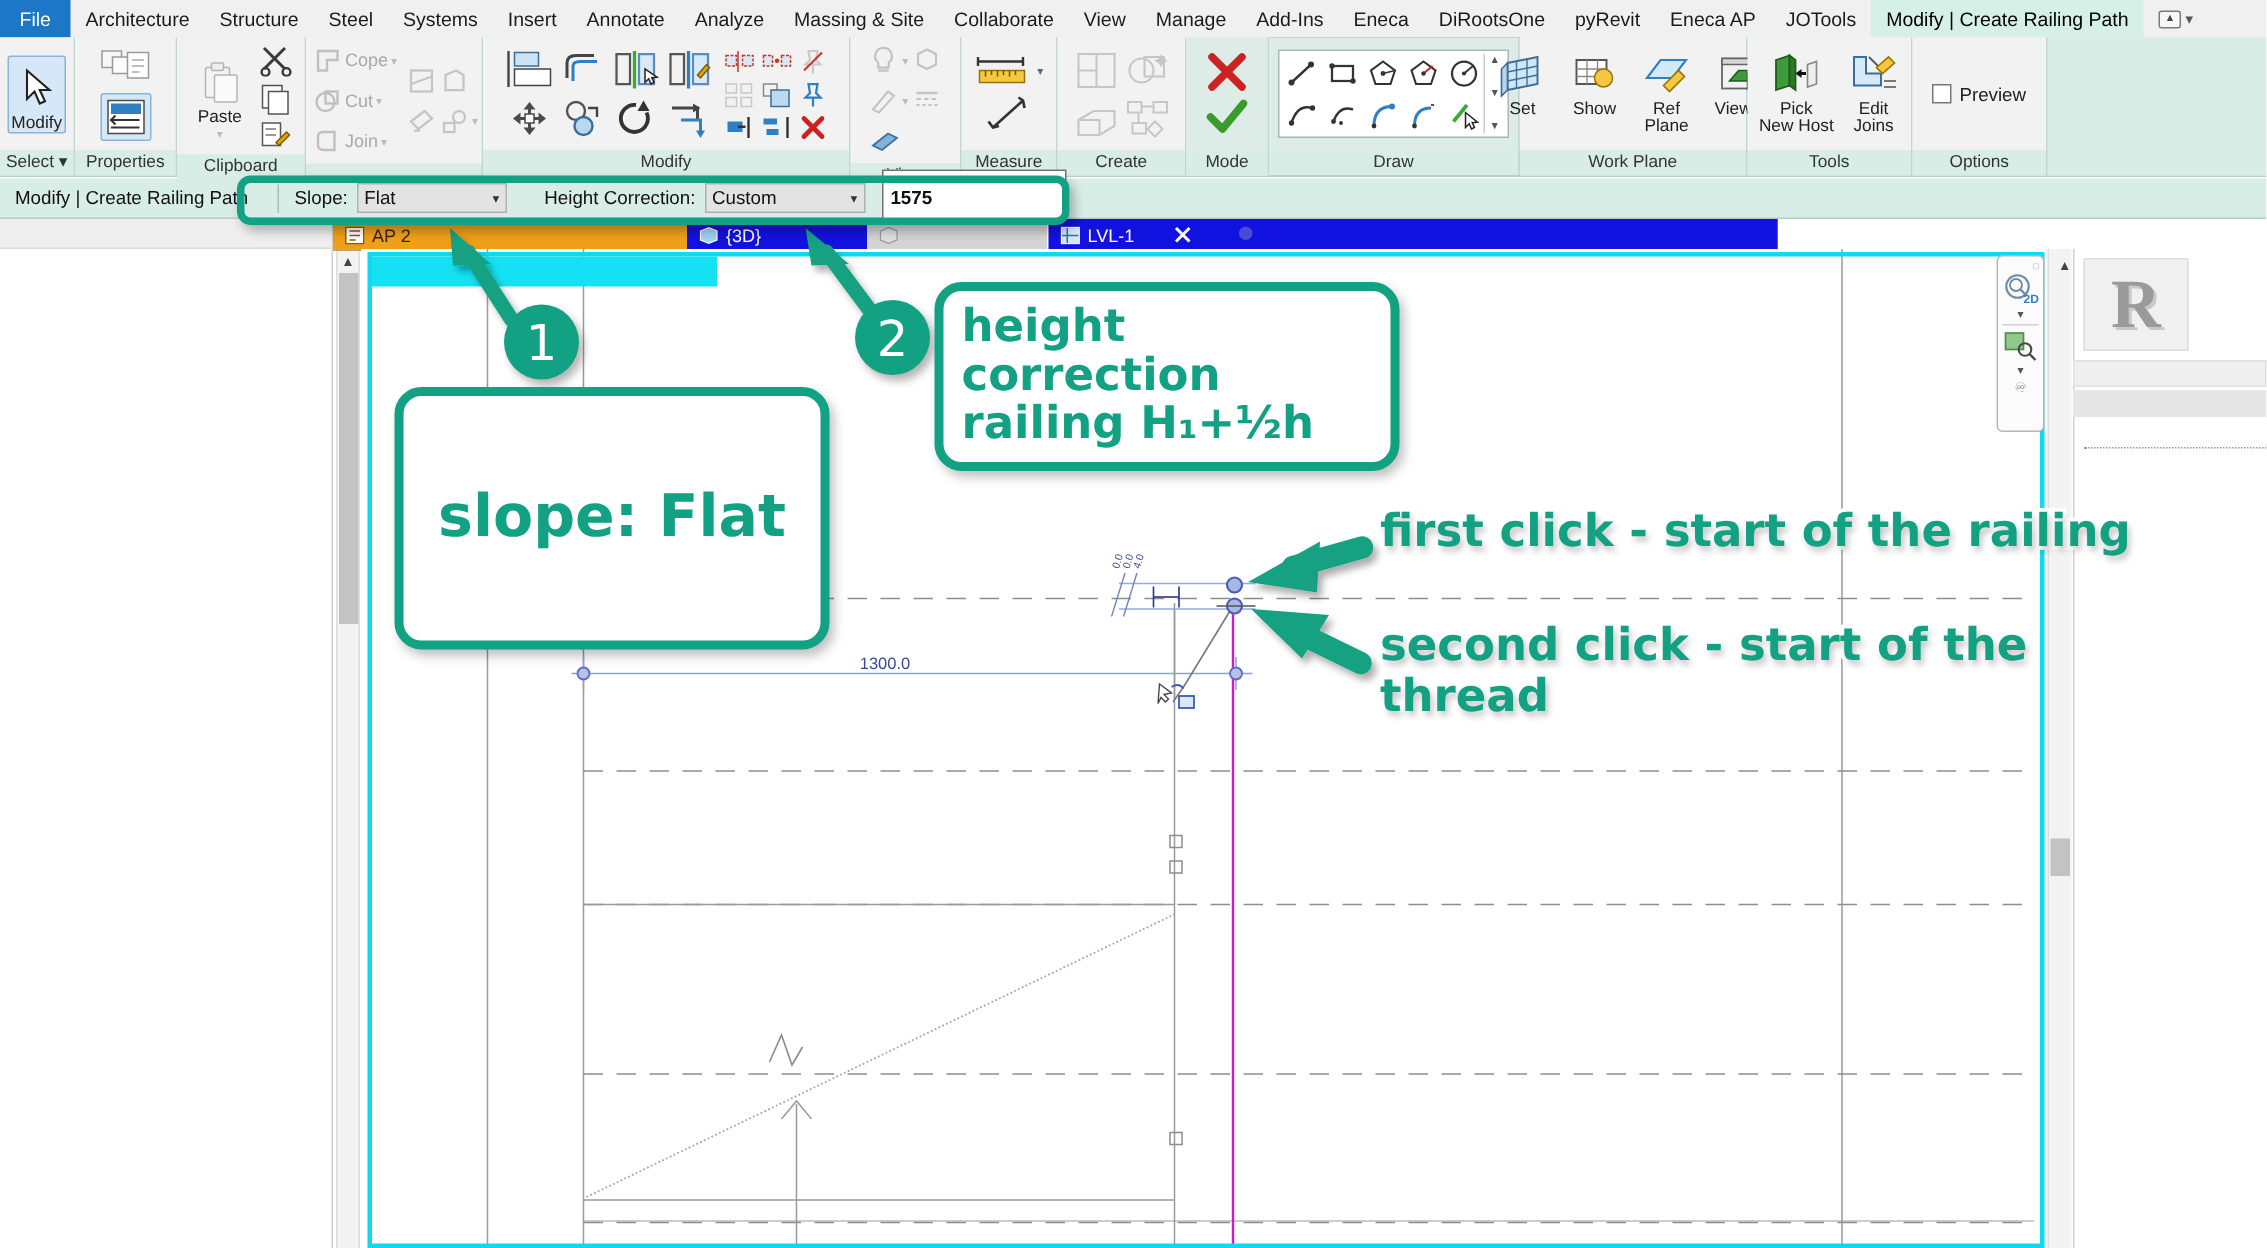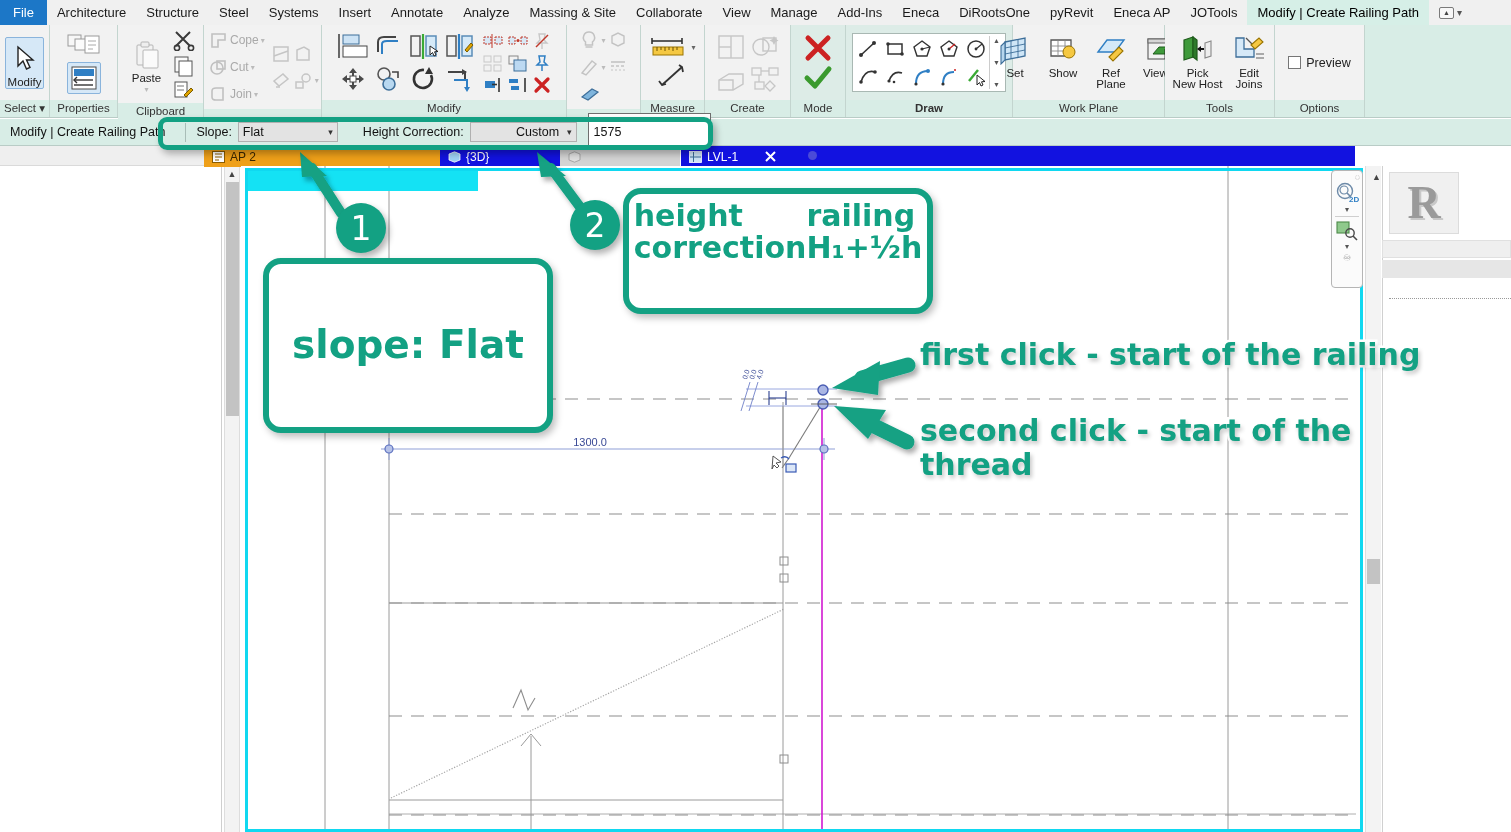--- a/index.html
+++ b/index.html
@@ -94,26 +94,26 @@
   .opt-sep { width: 1px; height: 19px; background: #a8bdb7; margin: 0 10px; }
   .opt-lbl { margin-right: 6px; }
   .opt-select {
     background: #e3e3e3; border: 1px solid #b0b0b0; height: 20px;
     display: flex; align-items: center; padding: 0 4px;
     min-width: 100px; justify-content: space-between; font-size: 12.5px;
   }
   .opt-select .chev { font-size: 9px; color: #333; margin-left: 8px; }
   .opt-input {
     background: #fff; border: 1px solid #6f6f6f; height: 38px; width: 123px;
-    display: flex; align-items: center; padding: 0 5px; font-size: 12.5px;
+    display: flex; align-items: center; padding: 0 5px; font-size: 12.5px; font-weight: bold;
   }
 
   
   .tabstrip {
-    position: absolute; left: 204px; top: 146px; width: 1151px; height: 21px;
+    position: absolute; left: 222px; top: 146px; width: 963px; height: 21px;
     background: #0369a1; display: flex; align-items: stretch;
   }
   .tabclose {
     position: absolute; left: 224px; top: 148px; width: 17px; height: 17px;
     display: flex; align-items: center; justify-content: center;
     font-size: 13px; color: #333; font-weight: bold;
   }
   .vtab {
     display: flex; align-items: center; gap: 5px; padding: 0 8px;
     font-size: 12px; height: 21px; white-space: nowrap;
@@ -672,21 +672,21 @@
         </span>
         <span class="ico">
           <svg width="30" height="26" viewBox="0 0 30 26">
               <path d="M4 13 L12 21 L26 4" fill="none" stroke="#3a9a2e" stroke-width="5" stroke-linecap="round" stroke-linejoin="round"></path>
             </svg>
         </span>
       </div>
       <div class="panel-label">Mode</div>
     </div>
 
-    <div class="panel" style="width:167px;background:#8b5cf6;font-weight:bold;">
+    <div class="panel" style="width:167px;background:#8b5cf6;">
       <div class="panel-body" style="background:#ddece7;">
         <div class="draw-gallery">
           <div class="draw-grid">
             <div class="draw-cell">
                 <svg width="22" height="22" viewBox="0 0 22 22">
                   <line x1="4" y1="17" x2="17" y2="5" stroke="#333" stroke-width="1.6"></line>
                   <circle cx="4" cy="17" r="2" fill="#333"></circle>
                   <circle cx="17" cy="5" r="2" fill="#333"></circle>
                 </svg>
               </div>
@@ -868,21 +868,21 @@
 
   <div class="optbar">
     <div class="ctx-label">Modify | Create Railing Path</div>
     <div class="opt-sep"></div>
     <span class="opt-lbl">Slope:</span>
     <div class="opt-select" style="width:100px;text-align:center;">
       <span>Flat</span>
       <span class="chev">▾</span>
     </div>
     <span class="opt-lbl" style="margin-left:25px;">Height Correction:</span>
-    <div class="opt-select" style="width:107px;justify-content:flex-end;">
+    <div class="opt-select" style="width:107px;">
       <span>Custom</span>
       <span class="chev">▾</span>
     </div>
     <div class="opt-input" style="margin-left:11px;">
       <span>1575</span>
     </div>
   </div>
 
   <div class="leftpanel">
     <div class="leftpanel-head"></div>
@@ -1086,21 +1086,21 @@
     <span>1</span>
   </div>
   <div class="badge" style="left:570px; top:200px; width:50px; height:50px; font-size:33px;">
     <span>2</span>
   </div>
 
   <div class="anno-box" style="left:263px; top:258px; width:290px; height:175px;">
     <span class="anno-text" style="font-size:39px;">slope: Flat</span>
   </div>
 
-  <div class="anno-box" style="left:623px; top:188px; width:310px; height:126px; flex-direction:row; align-items:flex-start; padding:6px 12px; justify-content:center;">
+  <div class="anno-box" style="left:623px; top:188px; width:310px; height:126px; flex-direction:column; align-items:flex-start; padding:6px 12px; justify-content:center;">
     <span class="anno-text" style="font-size:30px;">height correction</span>
     <span class="anno-text" style="font-size:30px;">railing H₁+½h</span>
   </div>
 
   <div class="anno-free" style="left:920px; top:338px; font-size:30px; white-space:nowrap;">first click - start of the railing</div>
   <div class="anno-free" style="left:920px; top:414px; font-size:30px;">
     <div style="white-space:nowrap;">second click - start of the</div>
     <div style="white-space:nowrap;">thread</div>
   </div>
 

